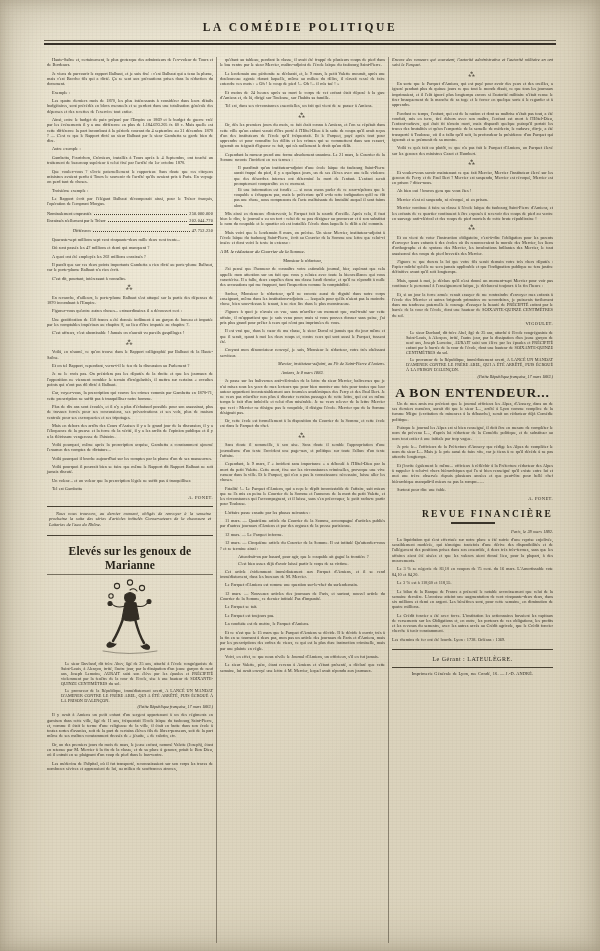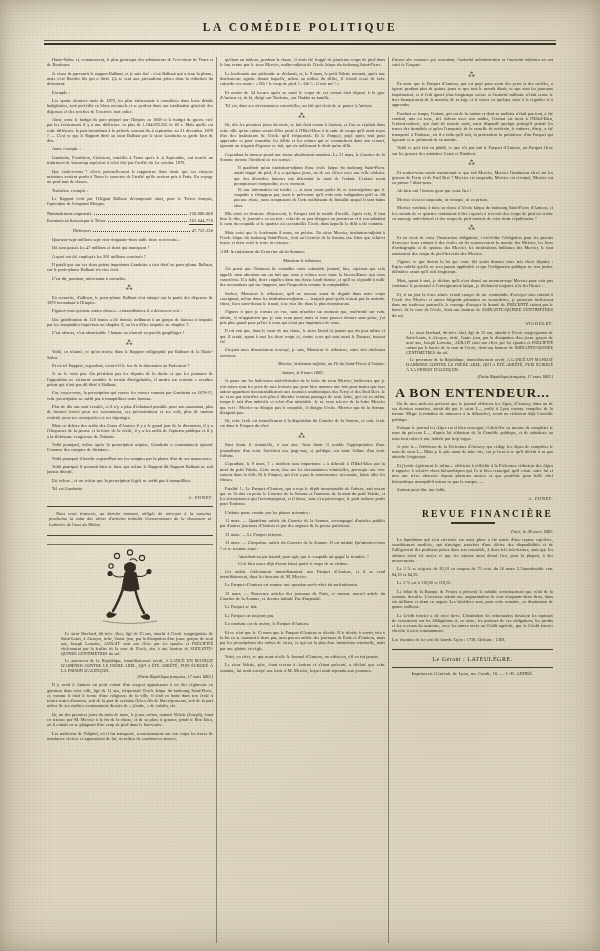--- a/index.html
+++ b/index.html
@@ -174,20 +174,21 @@
         <p class="p">Voilà pourquoi il pourrait bien se faire que même le Rapport dit Rapport Balhaut ne soit jamais discuté.</p>
         <p class="p">Un voleur... et un voleur que la prescription légale ne suffit pas à tranquilliser.</p>
         <p class="p">Tel est Gambetta</p>
 
         <div class="sig">A. PONET.</div>
 
         <div class="notebox">
           <p class="p">Nous nous trouvons, au dernier moment, obligés de renvoyer à la semaine prochaine la suite des séries d'articles intitulés Conservateurs de la chaussure et Laiteries de l'eau du Rhône.</p>
         </div>
 
+        <div class="headline">Elevés sur les genoux de Marianne</div>
         <div class="headline-rule"></div>
 
         <svg class="illu" width="62" height="78" viewBox="0 0 62 78">
           <g fill="none" stroke="#332e25" stroke-width="1.1" stroke-linecap="round" stroke-linejoin="round">
             <circle cx="18" cy="7" r="2.6"></circle>
             <circle cx="31" cy="3.5" r="2.6"></circle>
             <circle cx="43" cy="9" r="2.6"></circle>
             <circle cx="12" cy="17" r="2.2"></circle>
             <path d="M26 16 q5 -5 10 0 q2 6 -5 8 q-7 -1 -5 -8 Z" fill="#332e25"></path>
             <path d="M31 11 q4 -3 7 1"></path>

